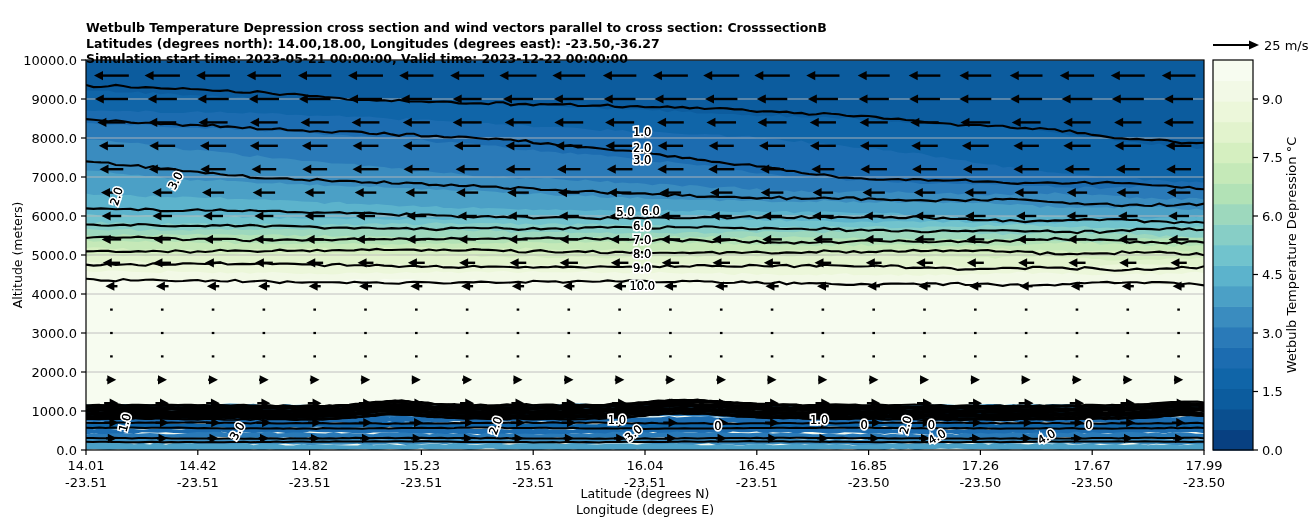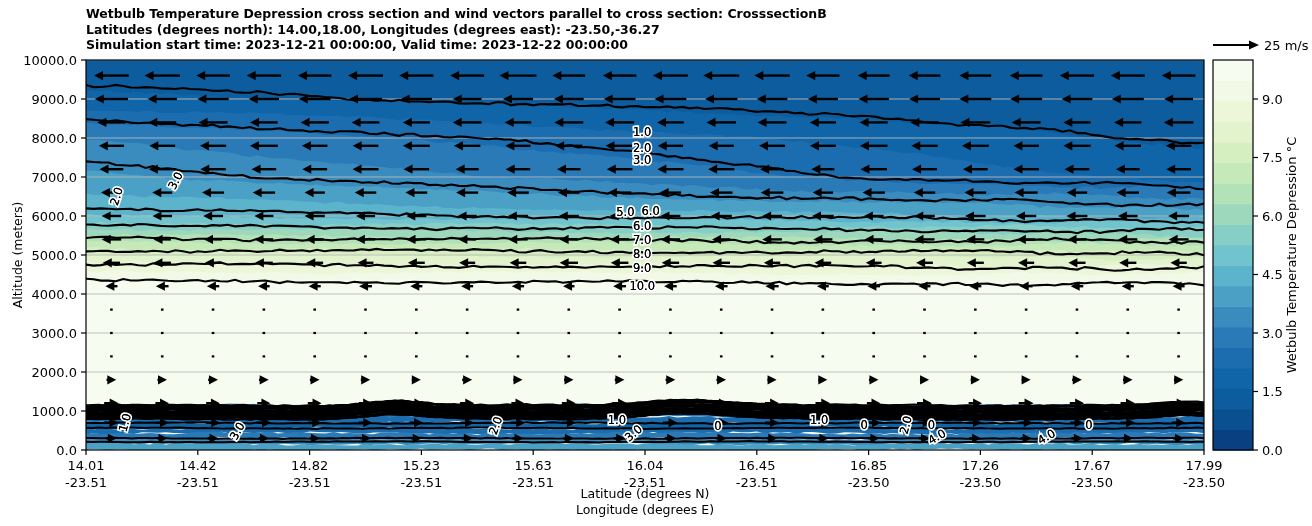--- a/index.html
+++ b/index.html
@@ -1,35 +1,35 @@
 <!DOCTYPE html>
 <html><head>
 <meta charset="utf-8">
 <style>
   html,body{margin:0;padding:0;background:#ffffff;}
   body{width:1312px;height:526px;font-family:"DejaVu Sans",sans-serif;overflow:hidden;}
   #root{position:relative;width:1312px;height:526px;}
-  .title-block{position:absolute;left:86px;top:6px;font-size:12.5px;font-weight:bold;color:#000;line-height:15.6px;white-space:nowrap;}
+  .title-block{position:absolute;left:86px;top:20px;font-size:12.5px;font-weight:bold;color:#000;line-height:15.6px;white-space:nowrap;}
   .title-line{display:block;}
   svg{display:block;}
   .axis-text{font-size:13px;fill:#000;font-family:"DejaVu Sans",sans-serif;}
   .axis-label{font-size:12.5px;fill:#000;font-family:"DejaVu Sans",sans-serif;}
   .clabel{font-size:11.5px;font-family:"DejaVu Sans",sans-serif;fill:#000;}
   .cb-text{font-size:13px;fill:#000;font-family:"DejaVu Sans",sans-serif;}
   .windkey-text{font-size:13px;fill:#000;font-family:"DejaVu Sans",sans-serif;}
 </style>
 </head>
 <body>
 
 <div id="root">
 
   <div class="title-block">
     <span class="title-line">Wetbulb Temperature Depression cross section and wind vectors parallel to cross section: CrosssectionB</span>
     <span class="title-line">Latitudes (degrees north): 14.00,18.00, Longitudes (degrees east): -23.50,-36.27</span>
-    <span class="title-line">Simulation start time: 2023-12-21 00:00:00, Valid time: 2023-12-22 00:00:00</span>
+    <span class="title-line">Simulation start time: 2023-05-21 00:00:00, Valid time: 2023-12-22 00:00:00</span>
   </div>
 
   <svg id="fig" width="1312" height="526">
     <defs>
       <clipPath id="plotclip">
           <rect x="86" y="60" width="1118" height="390"></rect>
         </clipPath>
       <linearGradient id="cbgrad" x1="0" y1="1" x2="0" y2="0"></linearGradient>
     </defs>
 

